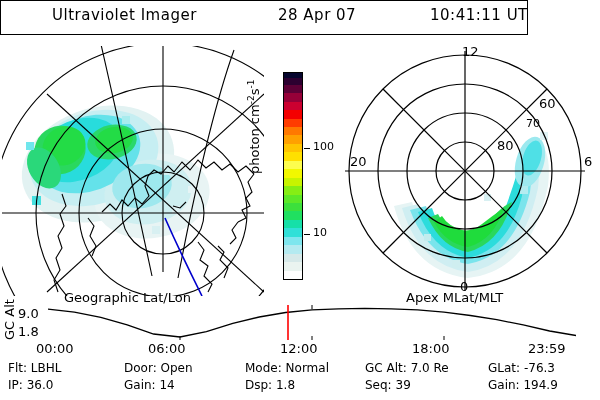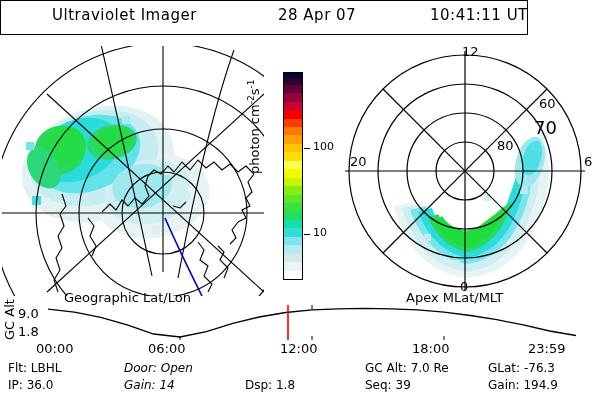--- a/index.html
+++ b/index.html
@@ -67,21 +67,21 @@
   #strip-svg{position:absolute;left:48px;top:305px;}
   #yax-title{position:absolute;left:2px;top:340px;font-size:13px;white-space:nowrap;
              transform:rotate(-90deg);transform-origin:0 0;}
   .ytick-lab{position:absolute;font-size:13px;left:18px;white-space:nowrap;}
   .xtick-lab{position:absolute;font-size:13px;top:341px;white-space:nowrap;}
 
   
   #status{position:absolute;left:0;top:361px;width:600px;}
   .status-row{position:relative;height:17px;}
   .status-cell{position:absolute;font-size:12px;white-space:nowrap;}
-  .c0{left:8px;} .c1{left:124px;font-style:italic;} .c2{left:245px;} .c3{left:365px;} .c4{left:488px;}
+  .c0{left:8px;} .c1{left:124px;} .c2{left:245px;} .c3{left:365px;} .c4{left:488px;}
 </style>
 </head>
 <body>
 
 <div id="root">
 
   <div id="header" class="abs">
     <span id="hdr-title">Ultraviolet Imager</span>
     <span id="hdr-date">28 Apr 07</span>
     <span id="hdr-time">10:41:11 UT</span>
@@ -215,21 +215,21 @@
         <line x1="213" y1="43" x2="49" y2="207"></line>
       </g>
     </svg>
 
     <span class="abs" style="left:128px;top:-2px;font-size:13px">12</span>
     <span class="abs" style="left:250px;top:108px;font-size:13px">6</span>
     <span class="abs" style="left:126px;top:233px;font-size:13px">0</span>
     <span class="abs" style="left:16px;top:108px;font-size:13px">20</span>
 
     <span class="abs" style="left:205px;top:50px;font-size:13px">60</span>
-    <span class="abs" style="left:200px;top:71px;font-size:18px">70</span>
+    <span class="abs" style="left:192px;top:71px;font-size:11px">70</span>
     <span class="abs" style="left:163px;top:92px;font-size:13px">80</span>
   </div>
   <div id="mag-caption" class="panel-caption">Apex MLat/MLT</div>
 
   <div id="yax-title">GC Alt</div>
   <div class="ytick-lab" style="top:306px">9.0</div>
   <div class="ytick-lab" style="top:324px">1.8</div>
 
   <div id="strip-frame"></div>
   <svg id="strip-svg" width="528" height="35" viewBox="0 0 528 35">
@@ -246,20 +246,22 @@
   <div class="xtick-lab" style="left:280px">12:00</div>
   <div class="xtick-lab" style="left:412px">18:00</div>
   <div class="xtick-lab" style="left:528px">23:59</div>
 
   <div id="status">
     <div class="status-row">
       <span class="status-cell c0"><span>Flt:</span>
             <span>LBHL</span></span>
       <span class="status-cell c1"><span>Door:</span>
             <span>Open</span></span>
+      <span class="status-cell c2"><span>Mode:</span>
+            <span>Normal</span></span>
       <span class="status-cell c3"><span>GC Alt:</span>
             <span>7.0 Re</span></span>
       <span class="status-cell c4"><span>GLat:</span>
             <span>-76.3</span></span>
     </div>
     <div class="status-row">
       <span class="status-cell c0"><span>IP:</span>
             <span>36.0</span></span>
       <span class="status-cell c1"><span>Gain:</span>
             <span>14</span></span>

